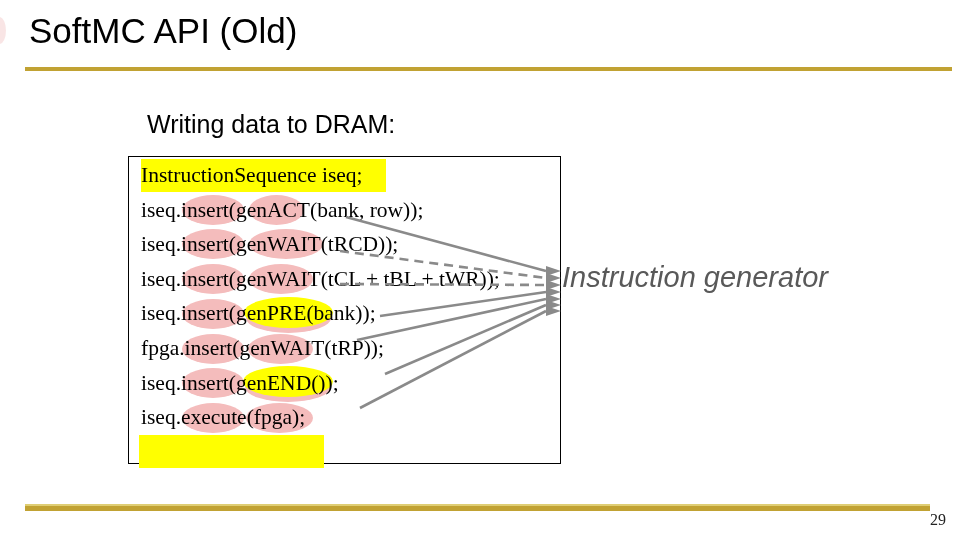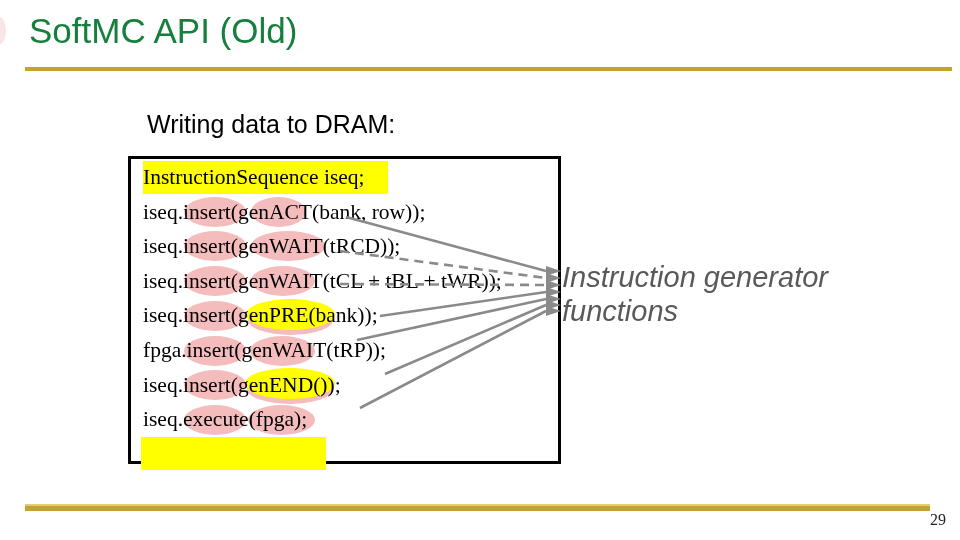--- a/index.html
+++ b/index.html
@@ -3,35 +3,35 @@
 <meta charset="utf-8">
 <style>
   html,body{margin:0;padding:0;}
   body{
     width:960px;height:540px;position:relative;overflow:hidden;
     background:#ffffff;font-family:"Liberation Sans",sans-serif;
   }
   .abs{position:absolute;}
   
   .slide-title{
-    left:29px;top:11px;font-size:35px;font-weight:400;color:#15803d;
+    left:29px;top:11px;font-size:35px;font-weight:400;color:#000000;
     letter-spacing:0px;white-space:nowrap;
   }
   .title-rule{left:25px;top:67px;width:927px;height:4px;background:#C1A233;}
   
   .edge-artifact{left:-7px;top:17px;width:13px;height:27px;border-radius:50%;
     background:#f7dcdc;opacity:.75;}
   
   .section-heading{
     left:147px;top:110px;font-size:25px;font-weight:normal;color:#000;white-space:nowrap;
   }
   
   .code-box{
     left:128px;top:156px;width:433px;height:308px;
-    border:3px solid #000000;background:#fff;box-sizing:border-box;
+    border:1px solid #000000;background:#fff;box-sizing:border-box;
   }
   .hl{position:absolute;}
   .hl-yellow-rect{background:#FFFF00;}
   .hl-pink{background:#F4BCBC;border-radius:50%;}
   .hl-yellow-ellipse{background:#FFFF00;border-radius:50%;}
   .code-text{
     position:absolute;left:12px;top:1px;
     font-family:"Liberation Serif",serif;font-size:21.5px;color:#000;
     line-height:34.6px;white-space:nowrap;
   }
@@ -109,18 +109,17 @@
     <polygon points="546,280 561,285 546,290"></polygon>
     <polygon points="546,287 561,292 546,297"></polygon>
     <polygon points="546,294 561,299 546,304"></polygon>
     <polygon points="546,300 561,305 546,310"></polygon>
     <polygon points="546,306 561,311 546,316"></polygon>
   </g>
 </svg>
 
 <div class="abs callout">
   <div>Instruction generator</div>
-  <div>functions</div>
 </div>
 
 <div class="abs bottom-rule-light"></div>
 <div class="abs bottom-rule-gold"></div>
 <div class="abs page-number">29</div>
 
 </body></html>

